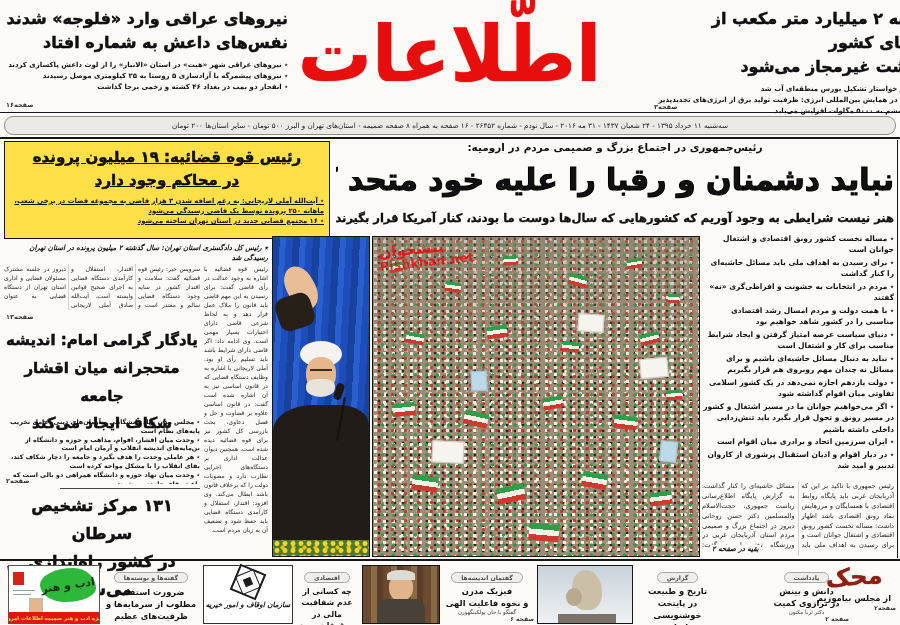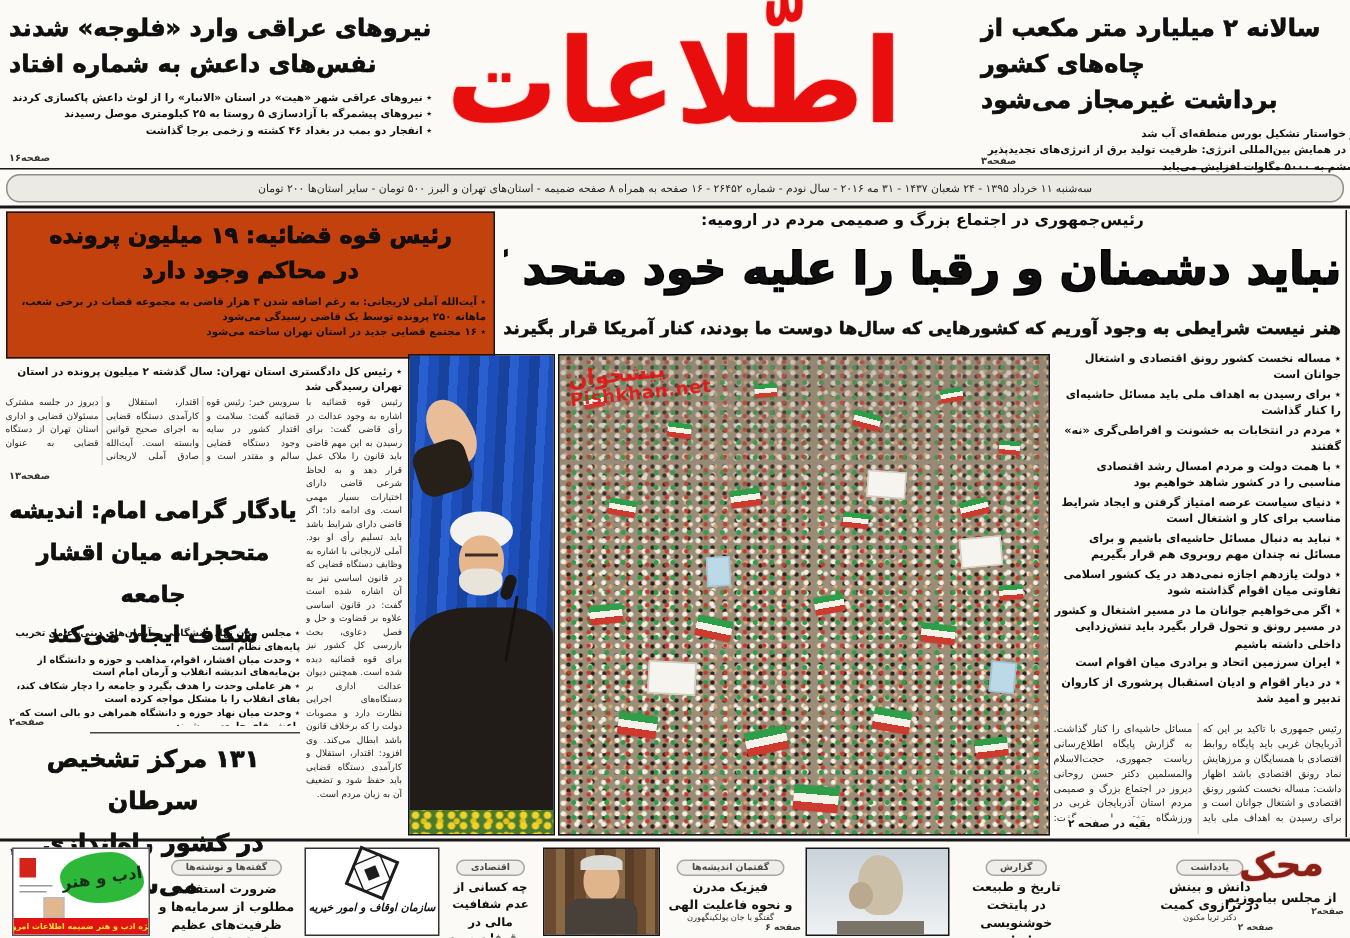--- a/index.html
+++ b/index.html
@@ -1,23 +1,23 @@
 <!DOCTYPE html>
 <html lang="fa" dir="rtl"><head>
 <meta charset="utf-8">
 <style>
   html,body{margin:0;padding:0;}
   body{width:900px;height:625px;overflow:hidden;background:#f7f6f1;font-family:"DejaVu Sans",sans-serif;}
   #page{position:relative;width:900px;height:625px;direction:rtl;color:#111;background:#fbfaf6;}
   .abs{position:absolute;}
-  .bold{font-weight:bold;}
+  .bold{font-weight:bold;font-style:italic;}
   .center{text-align:center;}
   .hrule{background:#161616;}
   
-  .top-story h2{margin:0;font-size:16px;line-height:1.5;text-align:left;font-weight:bold;-webkit-text-stroke:.4px #000;}
+  .top-story h2{margin:0;font-size:16px;line-height:1.5;text-align:right;font-weight:bold;-webkit-text-stroke:.4px #000;}
   .top-story .bullets{margin-top:5px;font-size:7px;font-weight:bold;line-height:1.55;text-align:right;}
   .pageref{font-size:6.5px;font-weight:bold;color:#333;}
   
   .masthead{display:flex;align-items:center;justify-content:center;}
   .masthead span{font-size:66px;font-weight:bold;color:#e90e0e;transform:scale(1.12,1.18);letter-spacing:-2px;text-shadow:0 0 1px #e90e0e;}
   
   .datebar{background:#eceae5;border:1px solid #8f8d88;border-radius:9px;display:flex;align-items:center;justify-content:center;font-size:7.2px;color:#222;}
   
   .kicker{font-size:10.5px;font-weight:bold;text-align:center;}
   .lead-headline{font-size:30px;font-weight:bold;line-height:50px;text-align:center;text-align-last:justify;white-space:nowrap;-webkit-text-stroke:1.1px #000;overflow:hidden;}
@@ -41,21 +41,21 @@
     background-position:0 0,4px 3px,7px 1px,2px 5px,9px 6px,5px 8px;}
   .crowd .haze{position:absolute;inset:0;background:linear-gradient(rgba(135,125,108,.4),rgba(135,125,108,0) 45%);}
   .flag{position:absolute;border-radius:1px;background:linear-gradient(180deg,#2f9e49 0 33%,#f5f2ea 33% 66%,#cf3a2e 66% 100%);box-shadow:0 0 1px rgba(0,0,0,.4);}
   .placard{position:absolute;background:#f6f4ee;border:1px solid #cfccc2;}
   .poster{position:absolute;background:#bcd9e8;border:1px solid #9fc2d4;}
   .watermark{position:absolute;top:4px;left:6px;direction:ltr;transform:rotate(-6deg);color:#e41414;opacity:.9;line-height:1;}
   .watermark .fa{font-size:15px;font-weight:bold;}
   .watermark .en{font-size:12px;font-weight:bold;letter-spacing:.5px;}
   .curtain{background:repeating-linear-gradient(93deg,#17429e 0 7px,#2a5fd0 7px 13px,#1d4db8 13px 20px);}
   
-  .boxed{border:1.5px solid #161616;background:#c2410c;}
+  .boxed{border:1.5px solid #161616;background:#fde047;text-decoration:underline;}
   .jud-headline{font-size:15px;font-weight:bold;text-align:center;line-height:1.55;-webkit-text-stroke:.4px #000;}
   .jud-bullets{font-size:6.8px;font-weight:bold;line-height:1.5;text-align:right;margin-top:3px;}
   .mid-headline{font-size:15px;font-weight:bold;text-align:center;line-height:1.85;-webkit-text-stroke:.45px #000;}
   .mid-bullets{font-size:6.4px;font-weight:bold;line-height:1.38;text-align:right;overflow:hidden;}
   
   .bbox{position:absolute;top:565px;height:57px;}
   .pill{display:inline-block;background:#efeeea;border:1px solid #a9a7a0;border-radius:8px;font-size:6.2px;font-weight:bold;color:#4a4a46;padding:1px 9px;letter-spacing:.3px;}
   .btitle{font-size:8.3px;font-weight:bold;line-height:1.45;text-align:center;}
   .bby{font-size:5.5px;color:#333;text-align:center;}
   .bref{font-size:6px;font-weight:bold;color:#333;text-align:right;}

